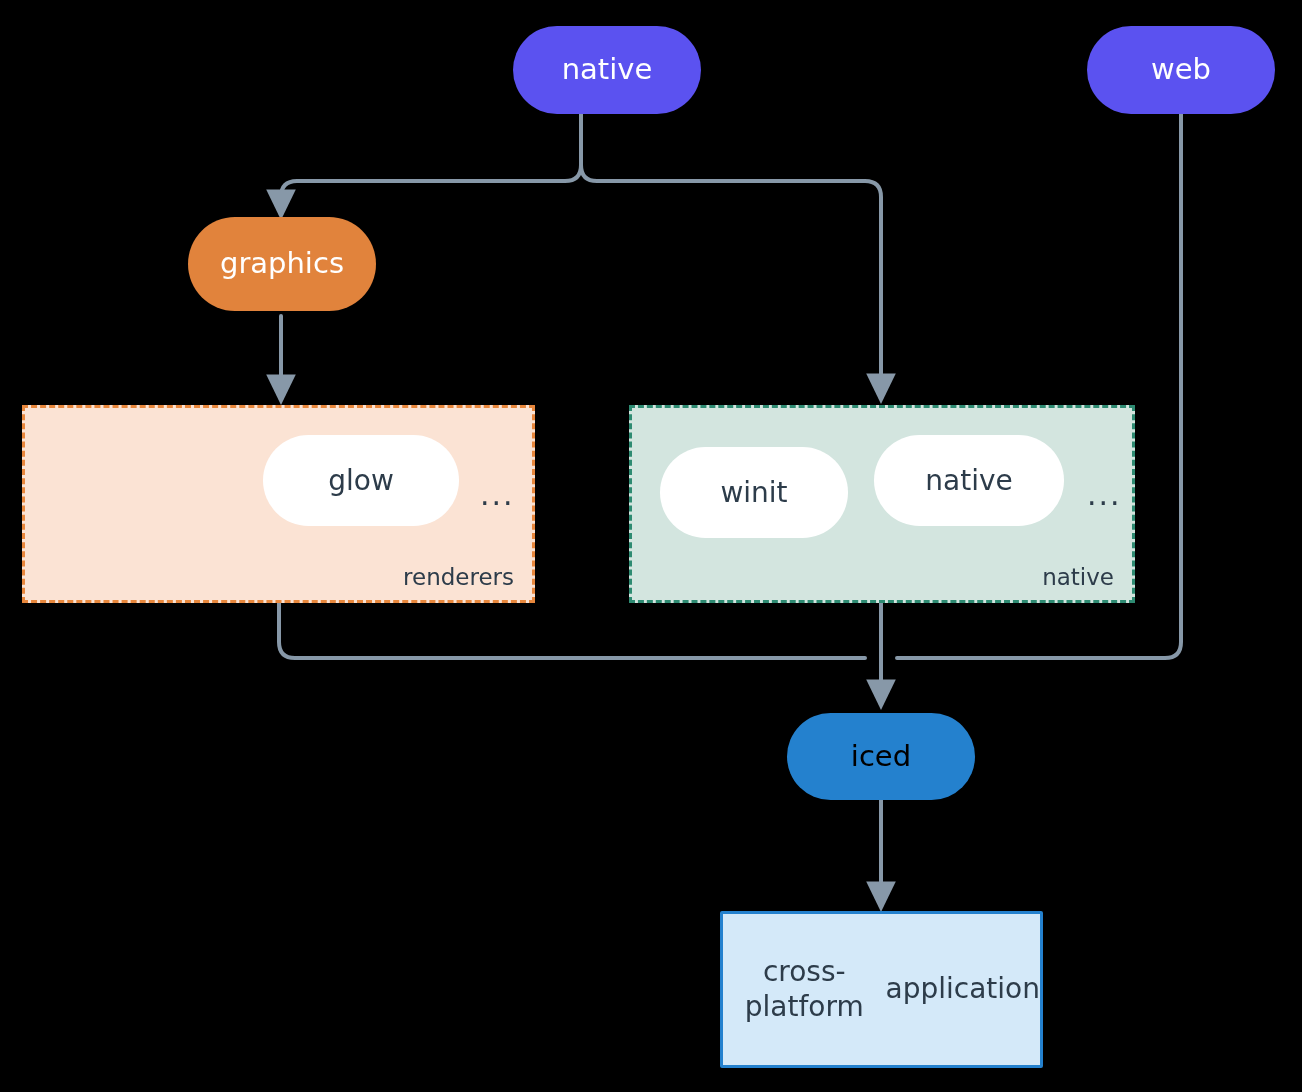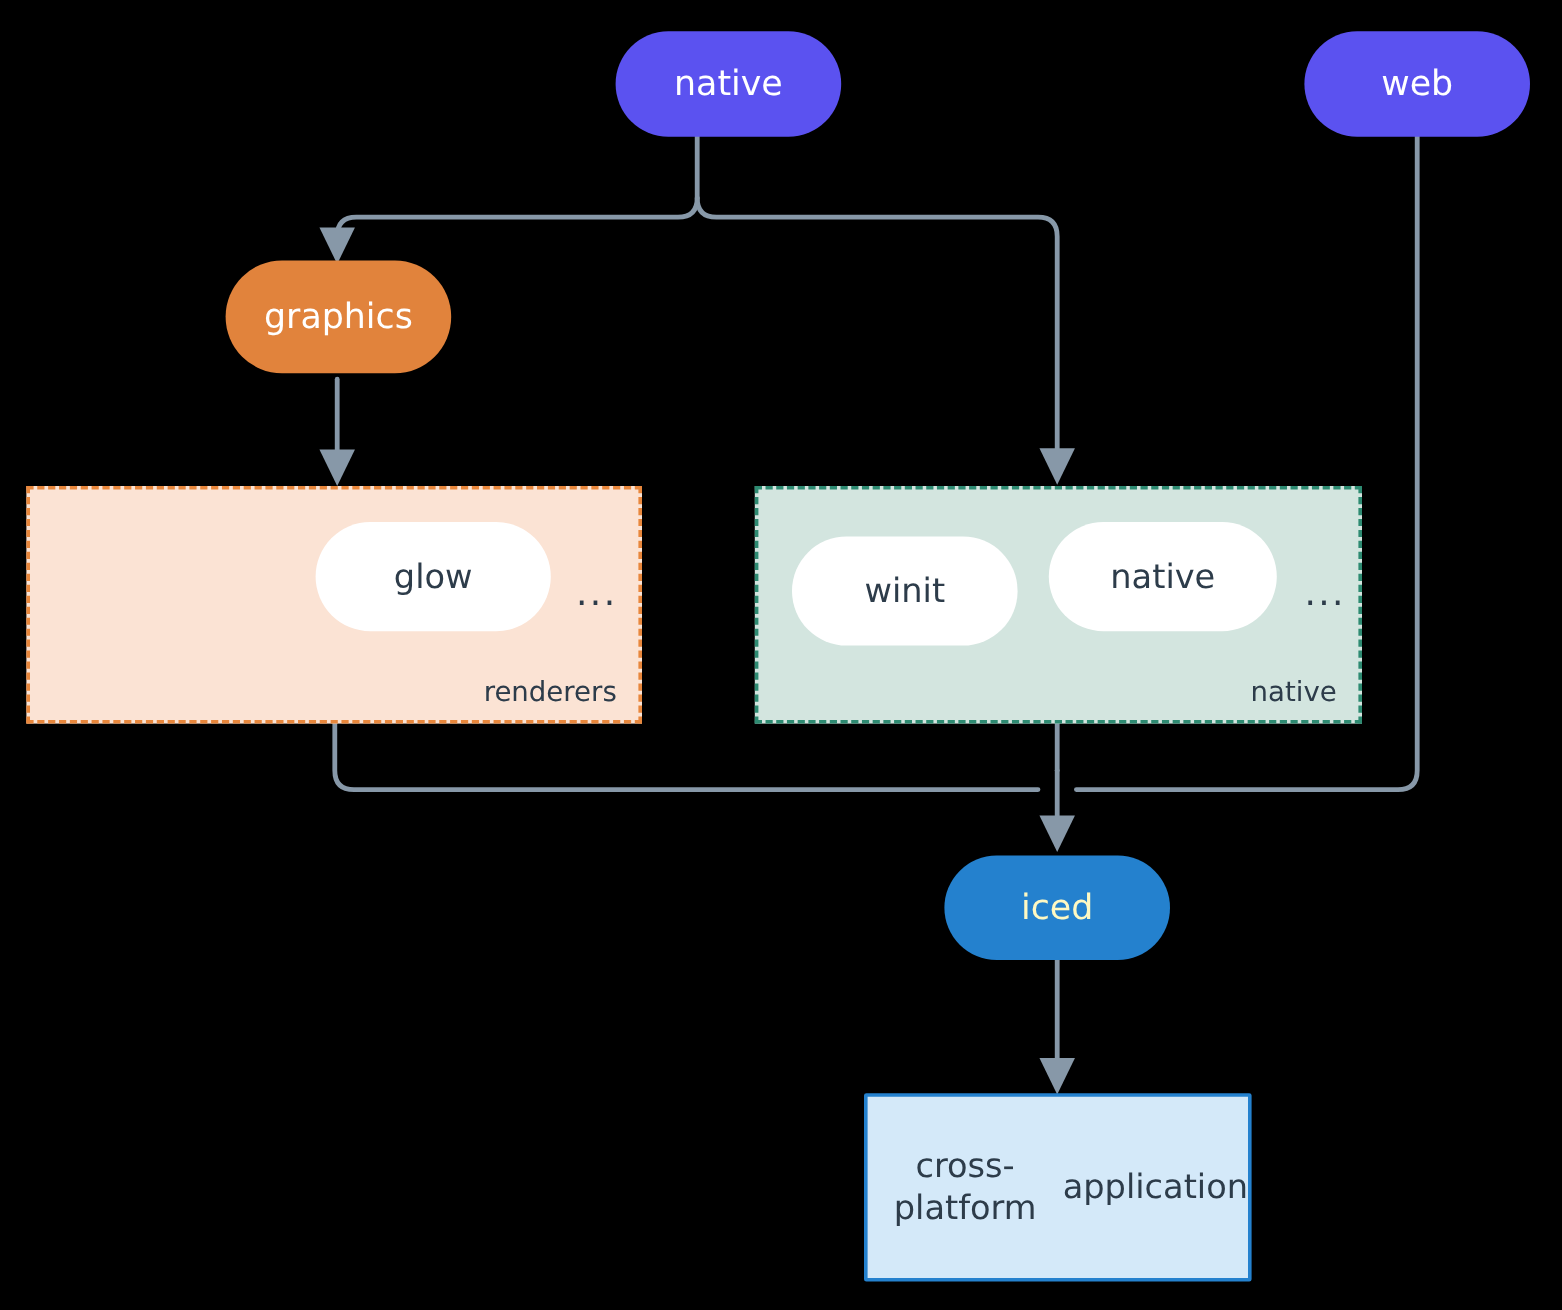--- a/index.html
+++ b/index.html
@@ -46,21 +46,21 @@
     color: #FFFFFF;
     font-size: 29px;
   }
   .node-graphics {
     background: #E1833C;
     color: #FFFFFF;
     font-size: 29px;
   }
   .node-iced {
     background: #2481CE;
-    color: #fef9c3;
+    color: #000000;
     font-size: 29px;
   }
   .node-app {
     background: #D4E9F9;
     color: #2D3C4A;
     border: 3px solid #2481CE;
     border-radius: 2px;
     font-size: 28px;
     flex-direction: row;
   }

